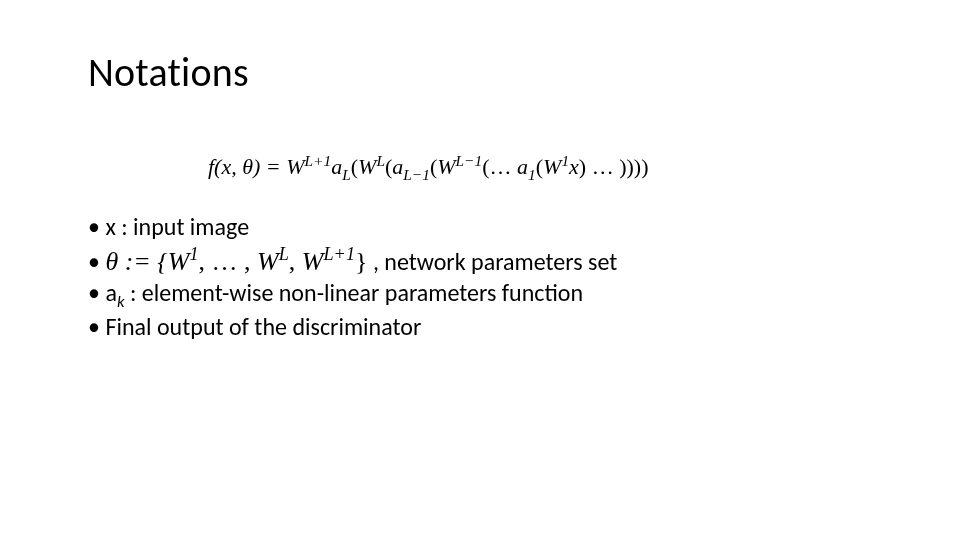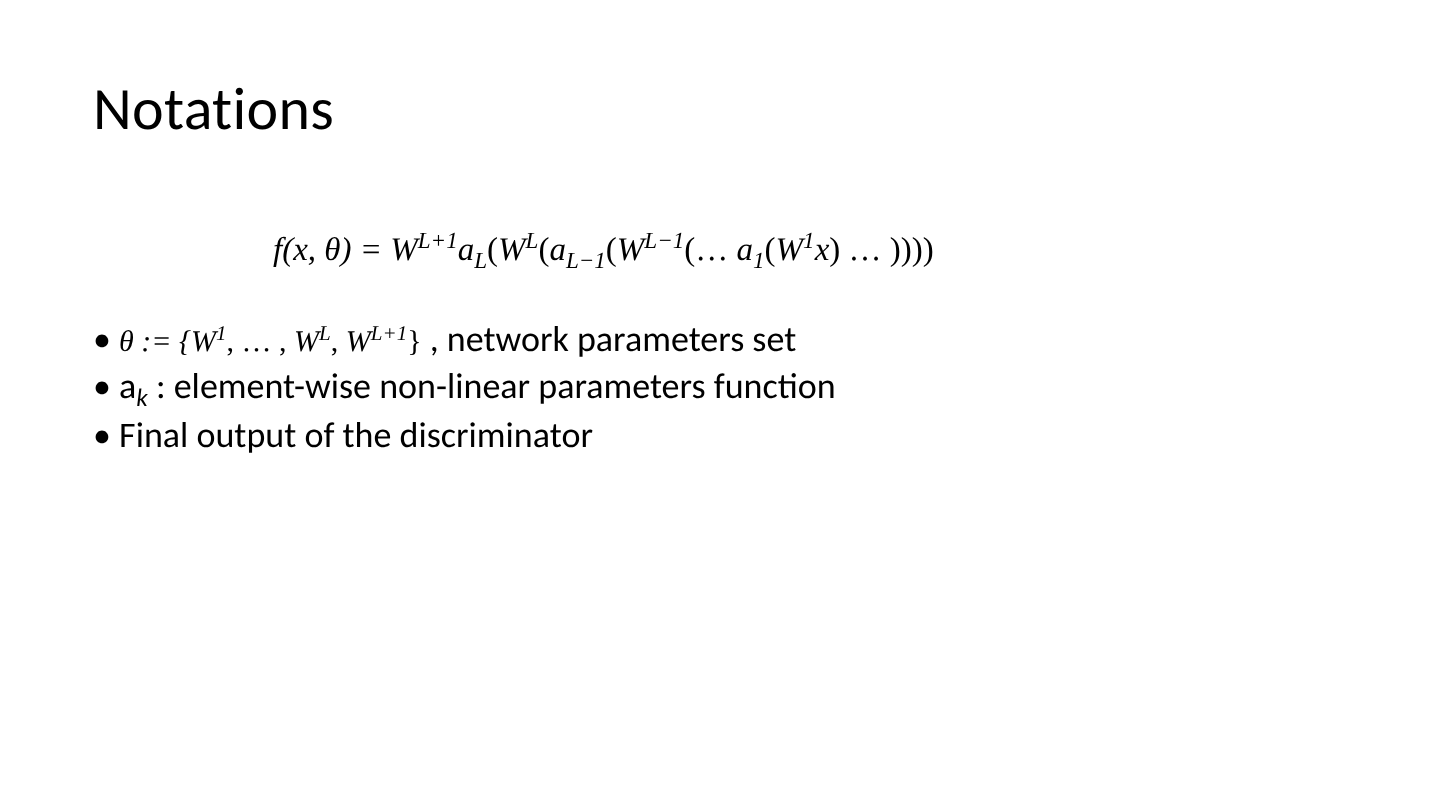--- a/index.html
+++ b/index.html
@@ -9,21 +9,21 @@
     height: 540px;
     background: #ffffff;
     font-family: "Calibri", "Segoe UI", Arial, sans-serif;
     color: #000000;
     overflow: hidden;
   }
   .slide {
     box-sizing: border-box;
     width: 960px;
     height: 540px;
-    padding: 48px 62px 40px 62px;
+    padding: 48px 62px 40px 88px;
   }
   .title {
     font-size: 40px;
     font-weight: 400;
     margin: 0 0 36px 0;
     letter-spacing: 0.2px;
   }
   .body {
     font-size: 24px;
     line-height: 1.28;
@@ -43,21 +43,21 @@
     padding: 18px 0 28px 120px;
   }
   .formula2 {
     font-family: "Cambria Math", "Times New Roman", serif;
     font-size: 22px;
     font-style: italic;
     padding: 8px 0 4px 140px;
   }
   .theta-formula {
     font-family: "Cambria Math", "Times New Roman", serif;
-    font-size: 20px;
+    font-size: 26px;
     font-style: italic;
     display: inline;
   }
   .sup {
     font-size: 0.7em;
     vertical-align: super;
   }
   .sub {
     font-size: 0.7em;
     vertical-align: sub;
@@ -72,20 +72,21 @@
 
   <h1 class="title">Notations</h1>
 
   <div class="body">
 
 
     <div class="formula">
       <span>f(x, θ) = </span><span>W</span><span class="sup">L+1</span><span>a</span><span class="sub">L</span><span class="upright">(</span><span>W</span><span class="sup">L</span><span class="upright">(</span><span>a</span><span class="sub">L−1</span><span class="upright">(</span><span>W</span><span class="sup">L−1</span><span class="upright">(</span><span class="upright">… </span><span>a</span><span class="sub">1</span><span class="upright">(</span><span>W</span><span class="sup">1</span><span>x</span><span class="upright">)</span><span class="upright"> … </span><span class="upright">))))</span>
     </div>
 
+    <p class="bullet dot">x : input image</p>
 
     <p class="bullet">
       <span class="upright">• </span><span class="theta-formula"><span>θ := {</span><span>W</span><span class="sup">1</span><span class="upright">, … , </span><span>W</span><span class="sup">L</span><span class="upright">, </span><span>W</span><span class="sup">L+1</span><span class="upright">}</span></span><span> , network parameters set</span>
     </p>
 
     <p class="bullet">
       <span class="upright">• </span><span>a</span><span class="sub">k</span><span> : element-wise non-linear parameters function</span>
     </p>
 
     <p class="bullet dot">Final output of the discriminator</p>

